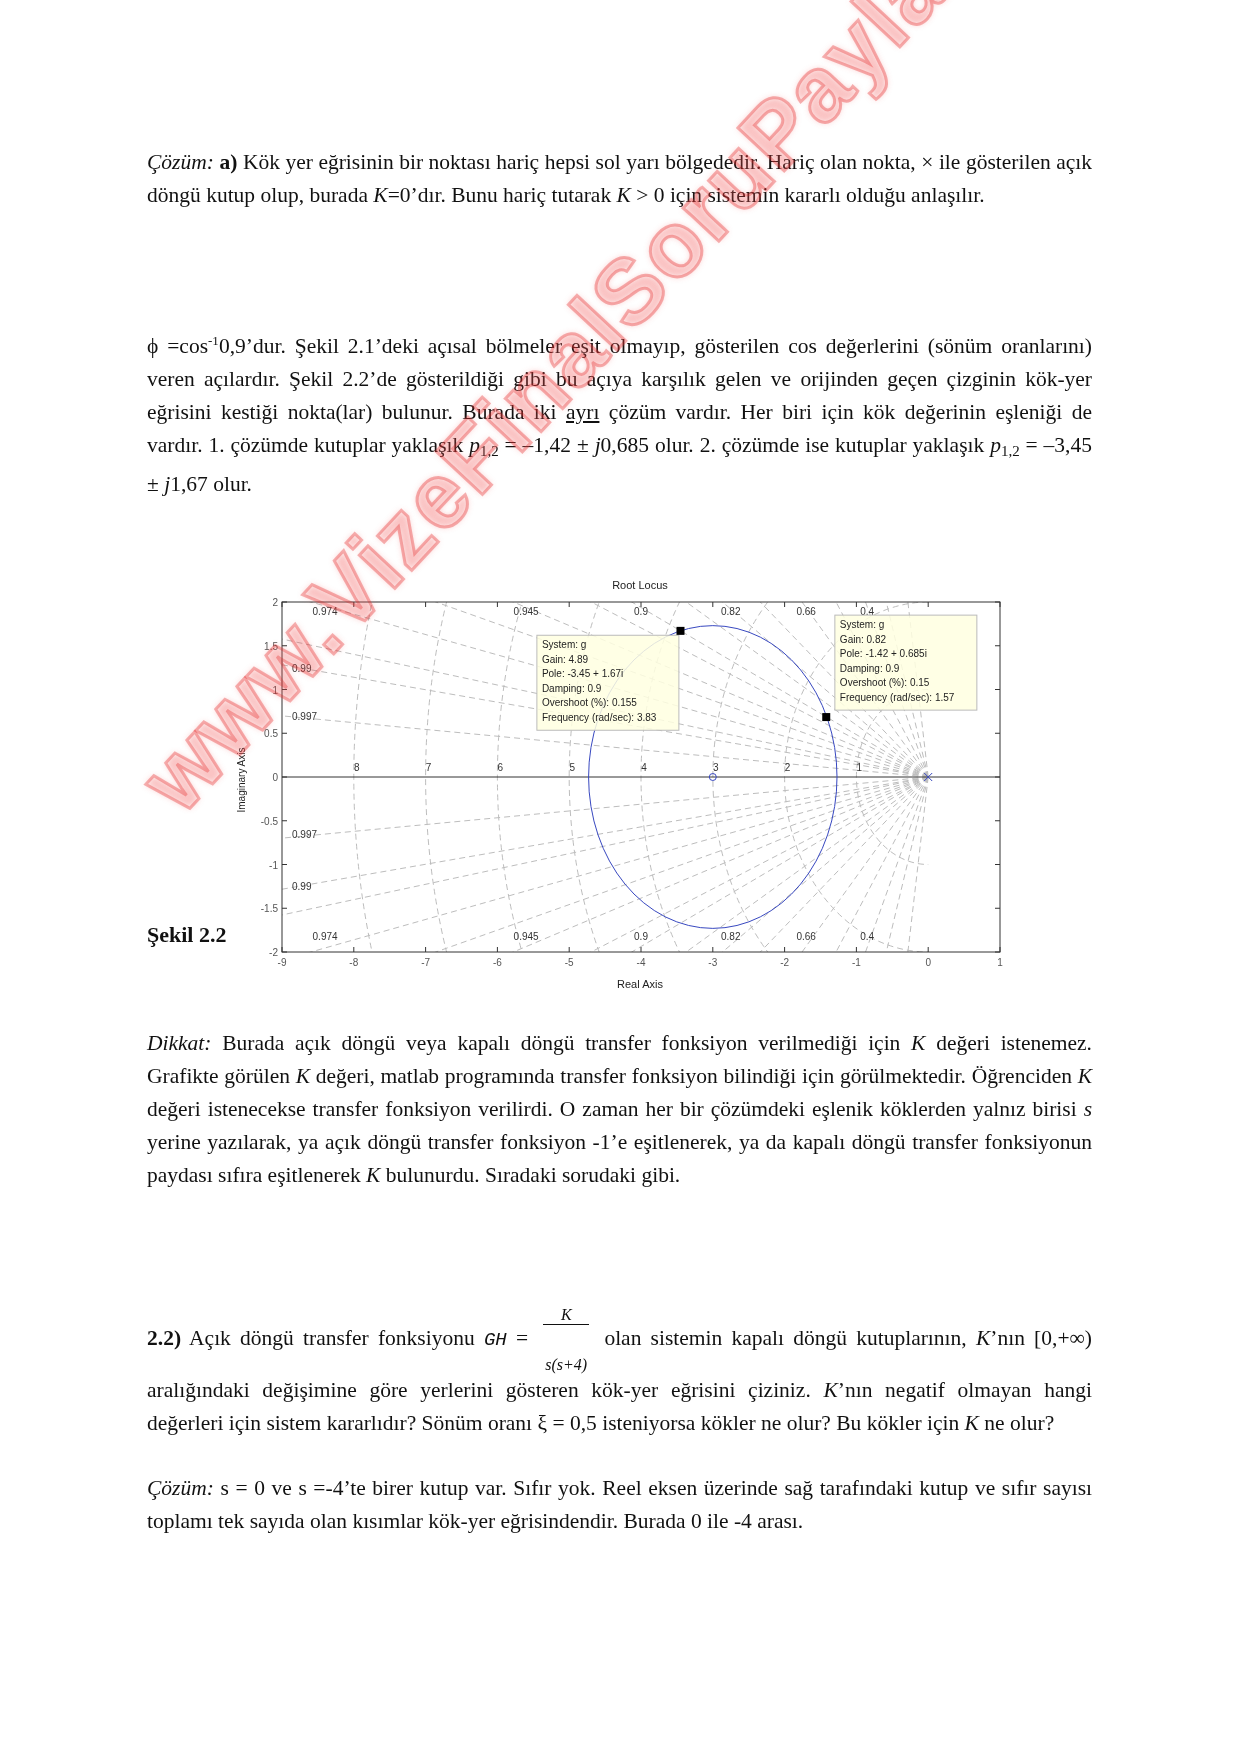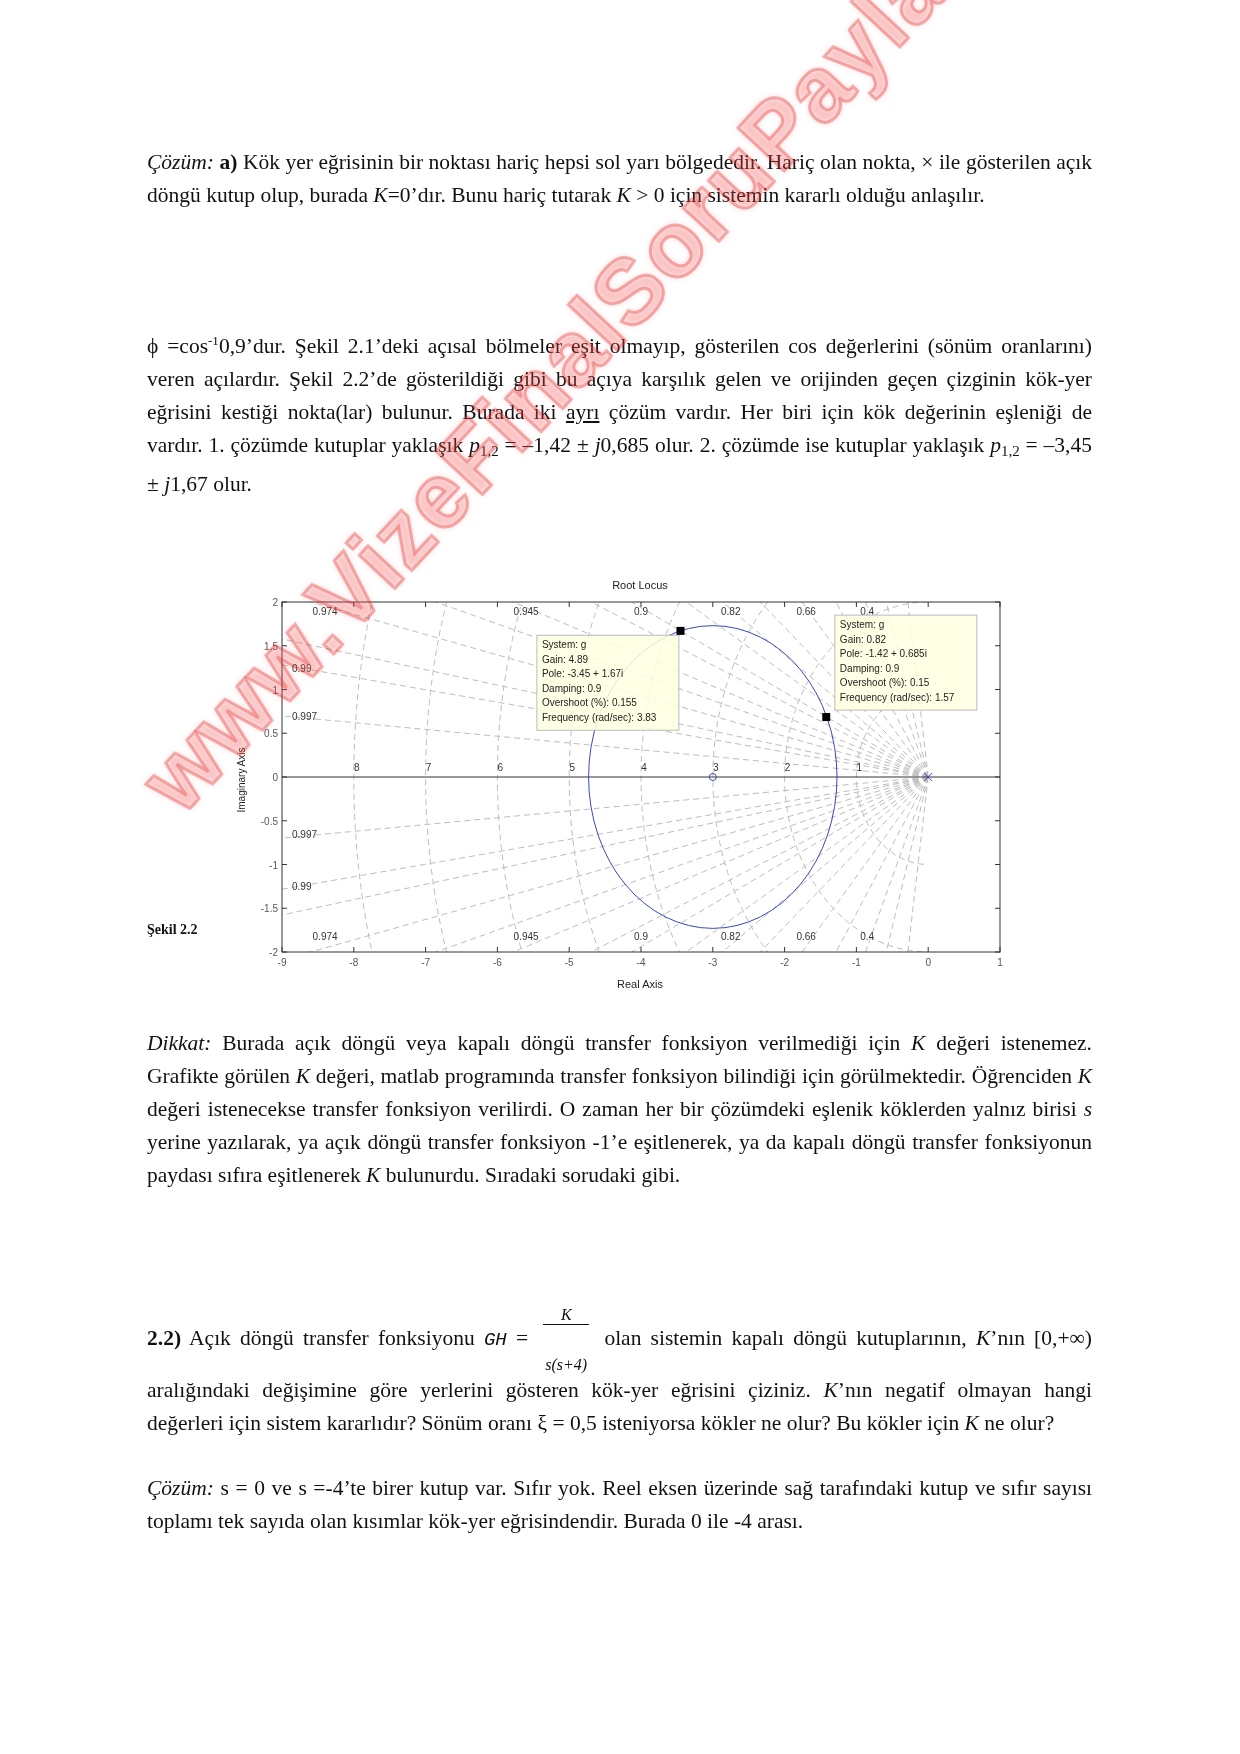--- a/index.html
+++ b/index.html
@@ -5,21 +5,21 @@
   html, body { margin:0; padding:0; background:#fff; }
   body { width:1240px; height:1754px; position:relative; overflow:hidden;
          font-family:"Liberation Serif", "DejaVu Serif", serif; color:#111; }
   .page { position:absolute; left:0; top:0; width:1240px; height:1754px; }
   .para { position:absolute; left:147px; width:945px; font-size:21.5px; line-height:33px; text-align:justify; }
   .para i, .it { font-style:italic; }
   .b { font-weight:bold; }
   .sub { font-size:15px; vertical-align:-4px; }
   .sup { font-size:13px; vertical-align:8px; }
   .u { text-decoration:underline; }
-  .figure-label { position:absolute; left:147px; top:922px; font-size:14px; font-weight:bold; }
+  .figure-label { position:absolute; left:147px; top:922px; font-size:22px; font-weight:bold; }
   .frac { display:inline-block; vertical-align:middle; text-align:center; font-style:italic; font-size:16px; line-height:18px; margin:0 6px; }
   .frac .num { display:block; border-bottom:1px solid #111; padding:0 2px; }
   .frac .den { display:block; padding:0 2px;margin-top:31px; }
   .math { font-style:italic; font-family:Liberation Mono, monospace; font-size:19px; }
   #chart { position:absolute; left:220px; top:575px; }
   .watermark { position:absolute; left:120px; top:760px; font-family:"Liberation Sans", sans-serif;
      font-size:92px; font-weight:bold; color:rgba(255,255,255,0.0);
      -webkit-text-stroke:3px rgba(230,40,40,0.35); transform:rotate(-47deg); transform-origin:left top;
      white-space:nowrap; pointer-events:none; letter-spacing:2px;
      text-shadow:0 0 6px rgba(240,80,80,0.35); }

